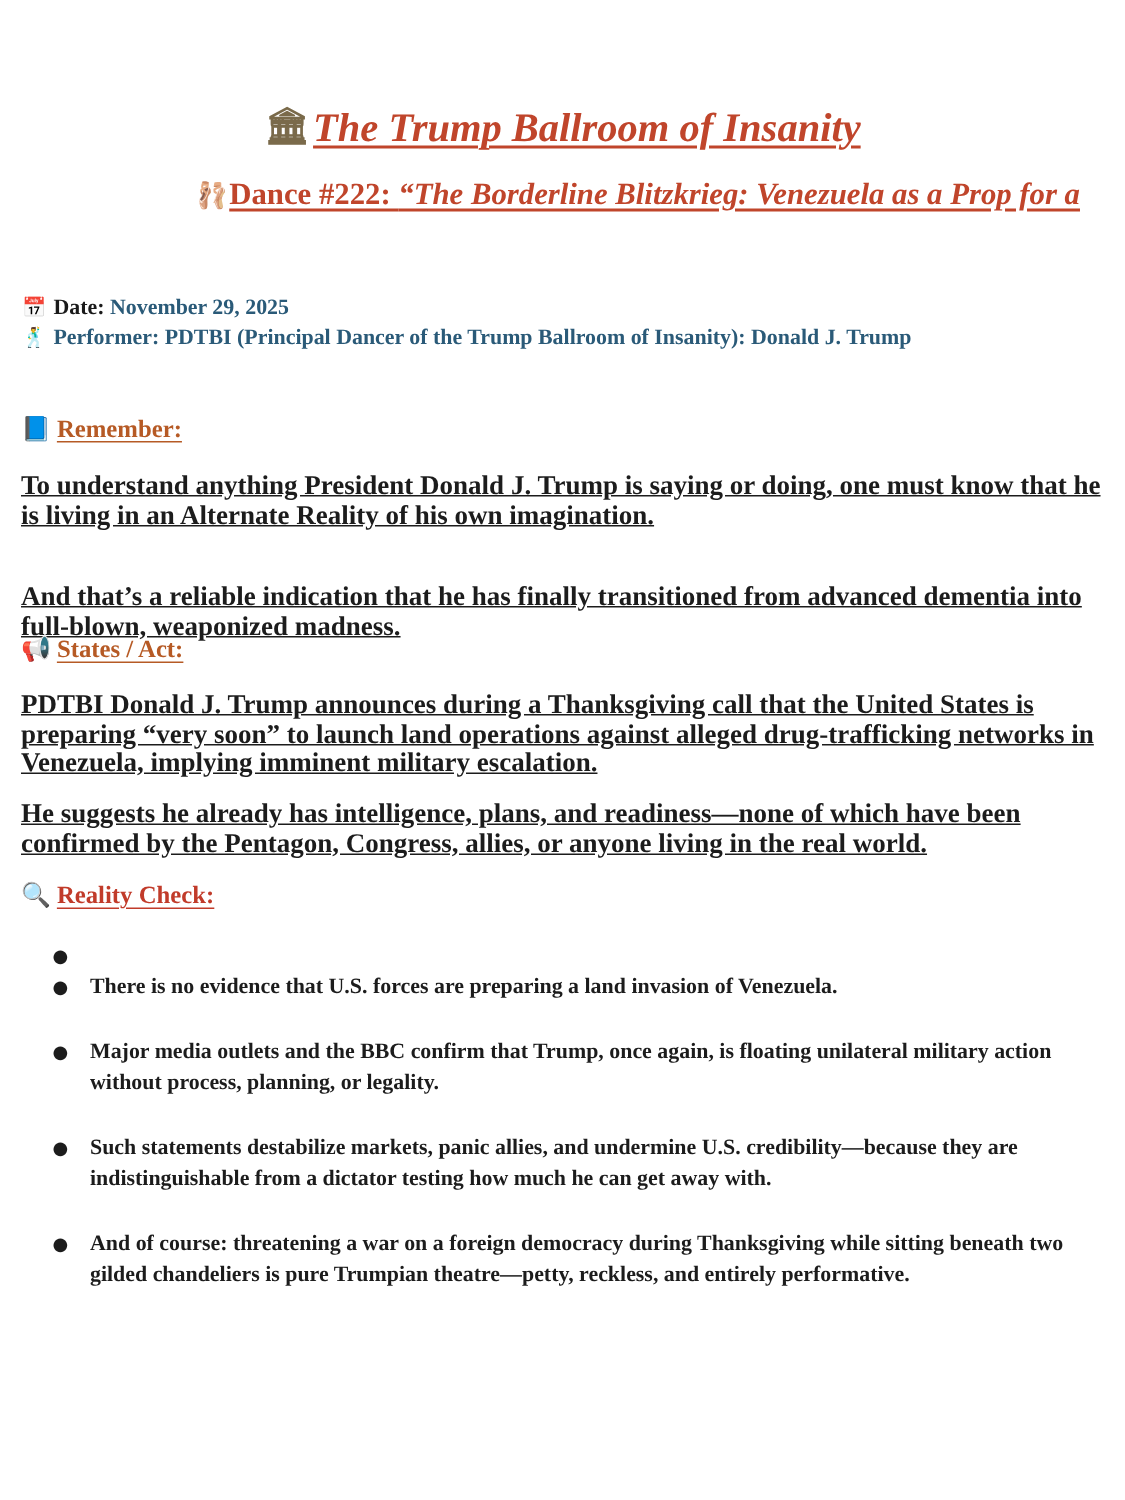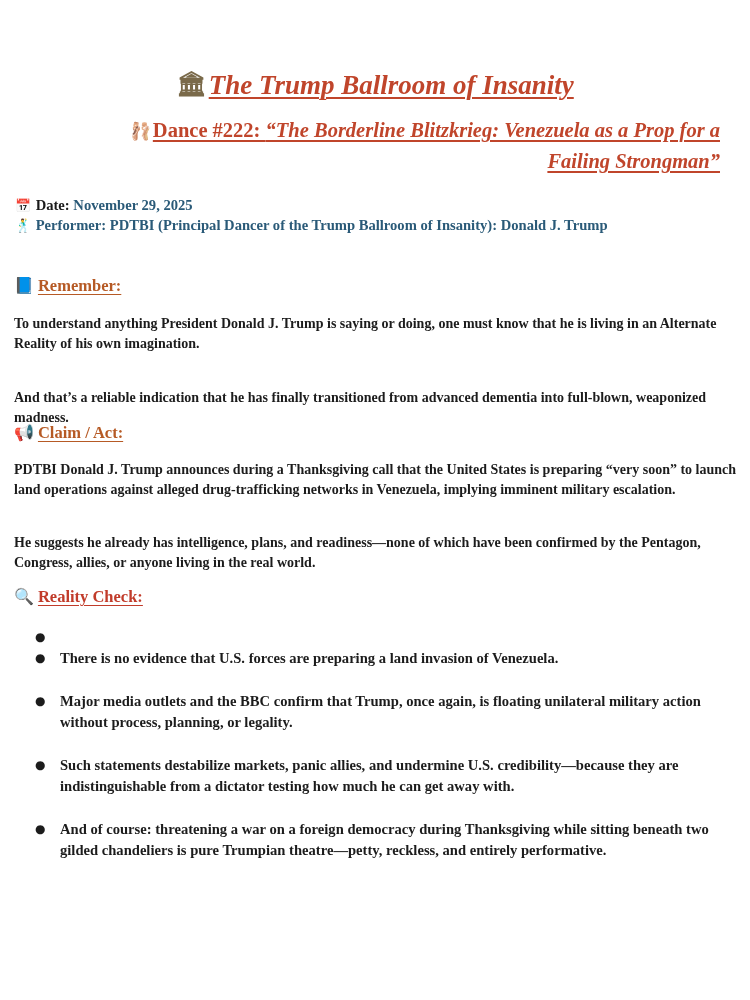--- a/index.html
+++ b/index.html
@@ -104,24 +104,25 @@
     .red { color: #c13b2a; }
     .section-head .emoji { font-size: 16px; margin-right: 4px; }
     .book-icon { color: #2d6fc0; }
     .megaphone-icon { color: #9a9a9a; }
     .magnifier-icon { color: #6a7a8a; }
 
     .para {
       position: absolute;
       left: 14px;
       width: 725px;
-      font-size: 14px;
+      font-size: 18px;
       font-weight: bold;
       line-height: 19.5px;
       color: #1c1c1c;
+      text-decoration: underline;
     }
     .bullets {
       position: absolute;
       left: 34px;
       top: 627px;
       width: 710px;
       margin: 0;
       padding: 0;
       list-style: none;
     }
@@ -146,42 +147,41 @@
 <body>
 
 <div class="page">
 
   <div class="title">
     <span class="emoji">🏛</span><span class="ttext">The Trump Ballroom of Insanity</span>
   </div>
 
   <div class="subtitle">
     <span class="emoji">🩰</span><span class="u">Dance #222: </span><span class="u it">“The Borderline Blitzkrieg: Venezuela as a Prop for a</span><br>
-    <span class="u it">Failing Strongman”</span>
   </div>
 
   <div class="meta">
     <div class="row">
       <span class="emoji cal-icon">📅</span>
       <span>Date: </span><span class="blue">November 29, 2025</span>
     </div>
     <div class="row blue">
       <span class="emoji dancer-icon">🕺</span>
       <span>Performer: PDTBI (Principal Dancer of the Trump Ballroom of Insanity): Donald J. Trump</span>
     </div>
   </div>
 
   <div class="section-head orange" style="top:275px;text-align:center;">
     <span class="emoji book-icon">📘</span><span class="htext">Remember:</span>
   </div>
   <div class="para" style="top:314px;">To understand anything President Donald J. Trump is saying or doing, one must know that he is living in an Alternate Reality of his own imagination.</div>
   <div class="para" style="top:388px;">And that’s a reliable indication that he has finally transitioned from advanced dementia into full-blown, weaponized madness.</div>
 
   <div class="section-head orange" style="top:422px;">
-    <span class="emoji megaphone-icon">📢</span><span class="htext">Claim / Act:</span>
+    <span class="emoji megaphone-icon">📢</span><span class="htext">States / Act:</span>
   </div>
   <div class="para" style="top:460px;">PDTBI Donald J. Trump announces during a Thanksgiving call that the United States is preparing “very soon” to launch land operations against alleged drug-trafficking networks in Venezuela, implying imminent military escalation.</div>
   <div class="para" style="top:533px;">He suggests he already has intelligence, plans, and readiness—none of which have been confirmed by the Pentagon, Congress, allies, or anyone living in the real world.</div>
 
   <div class="section-head red" style="top:586px;">
     <span class="emoji magnifier-icon">🔍</span><span class="htext">Reality Check:</span>
   </div>
   <ul class="bullets">
     <li><span class="dot">●</span></li>
     <li><span class="dot">●</span><span>There is no evidence that U.S. forces are preparing a land invasion of Venezuela.</span></li>

